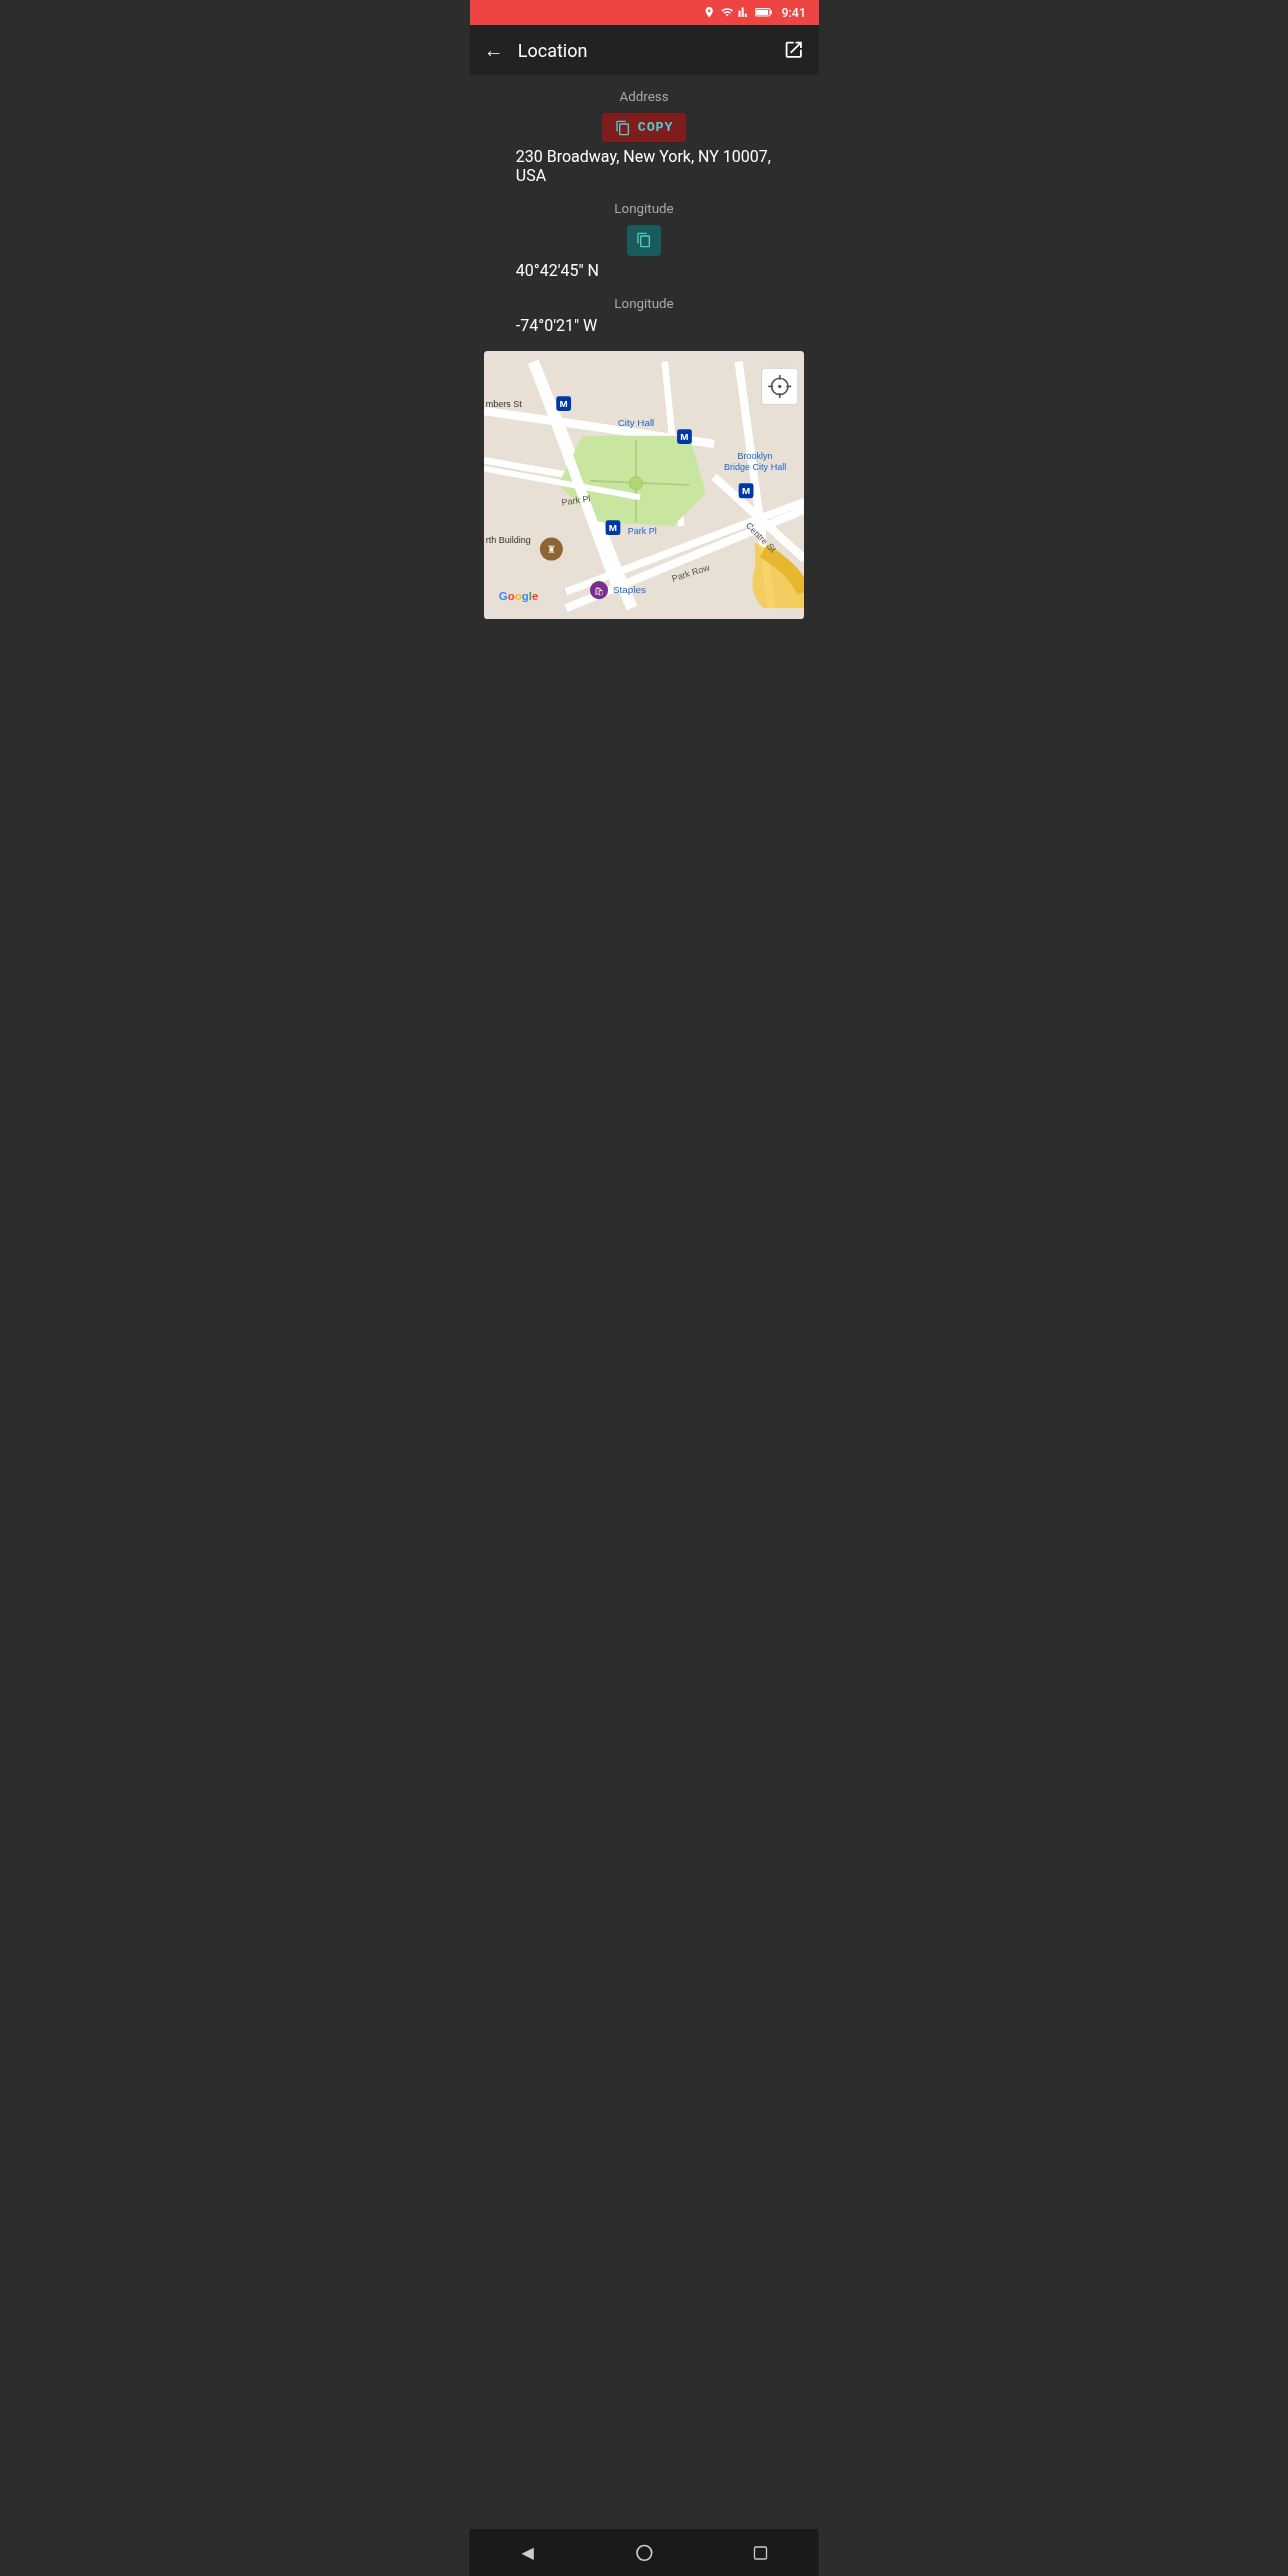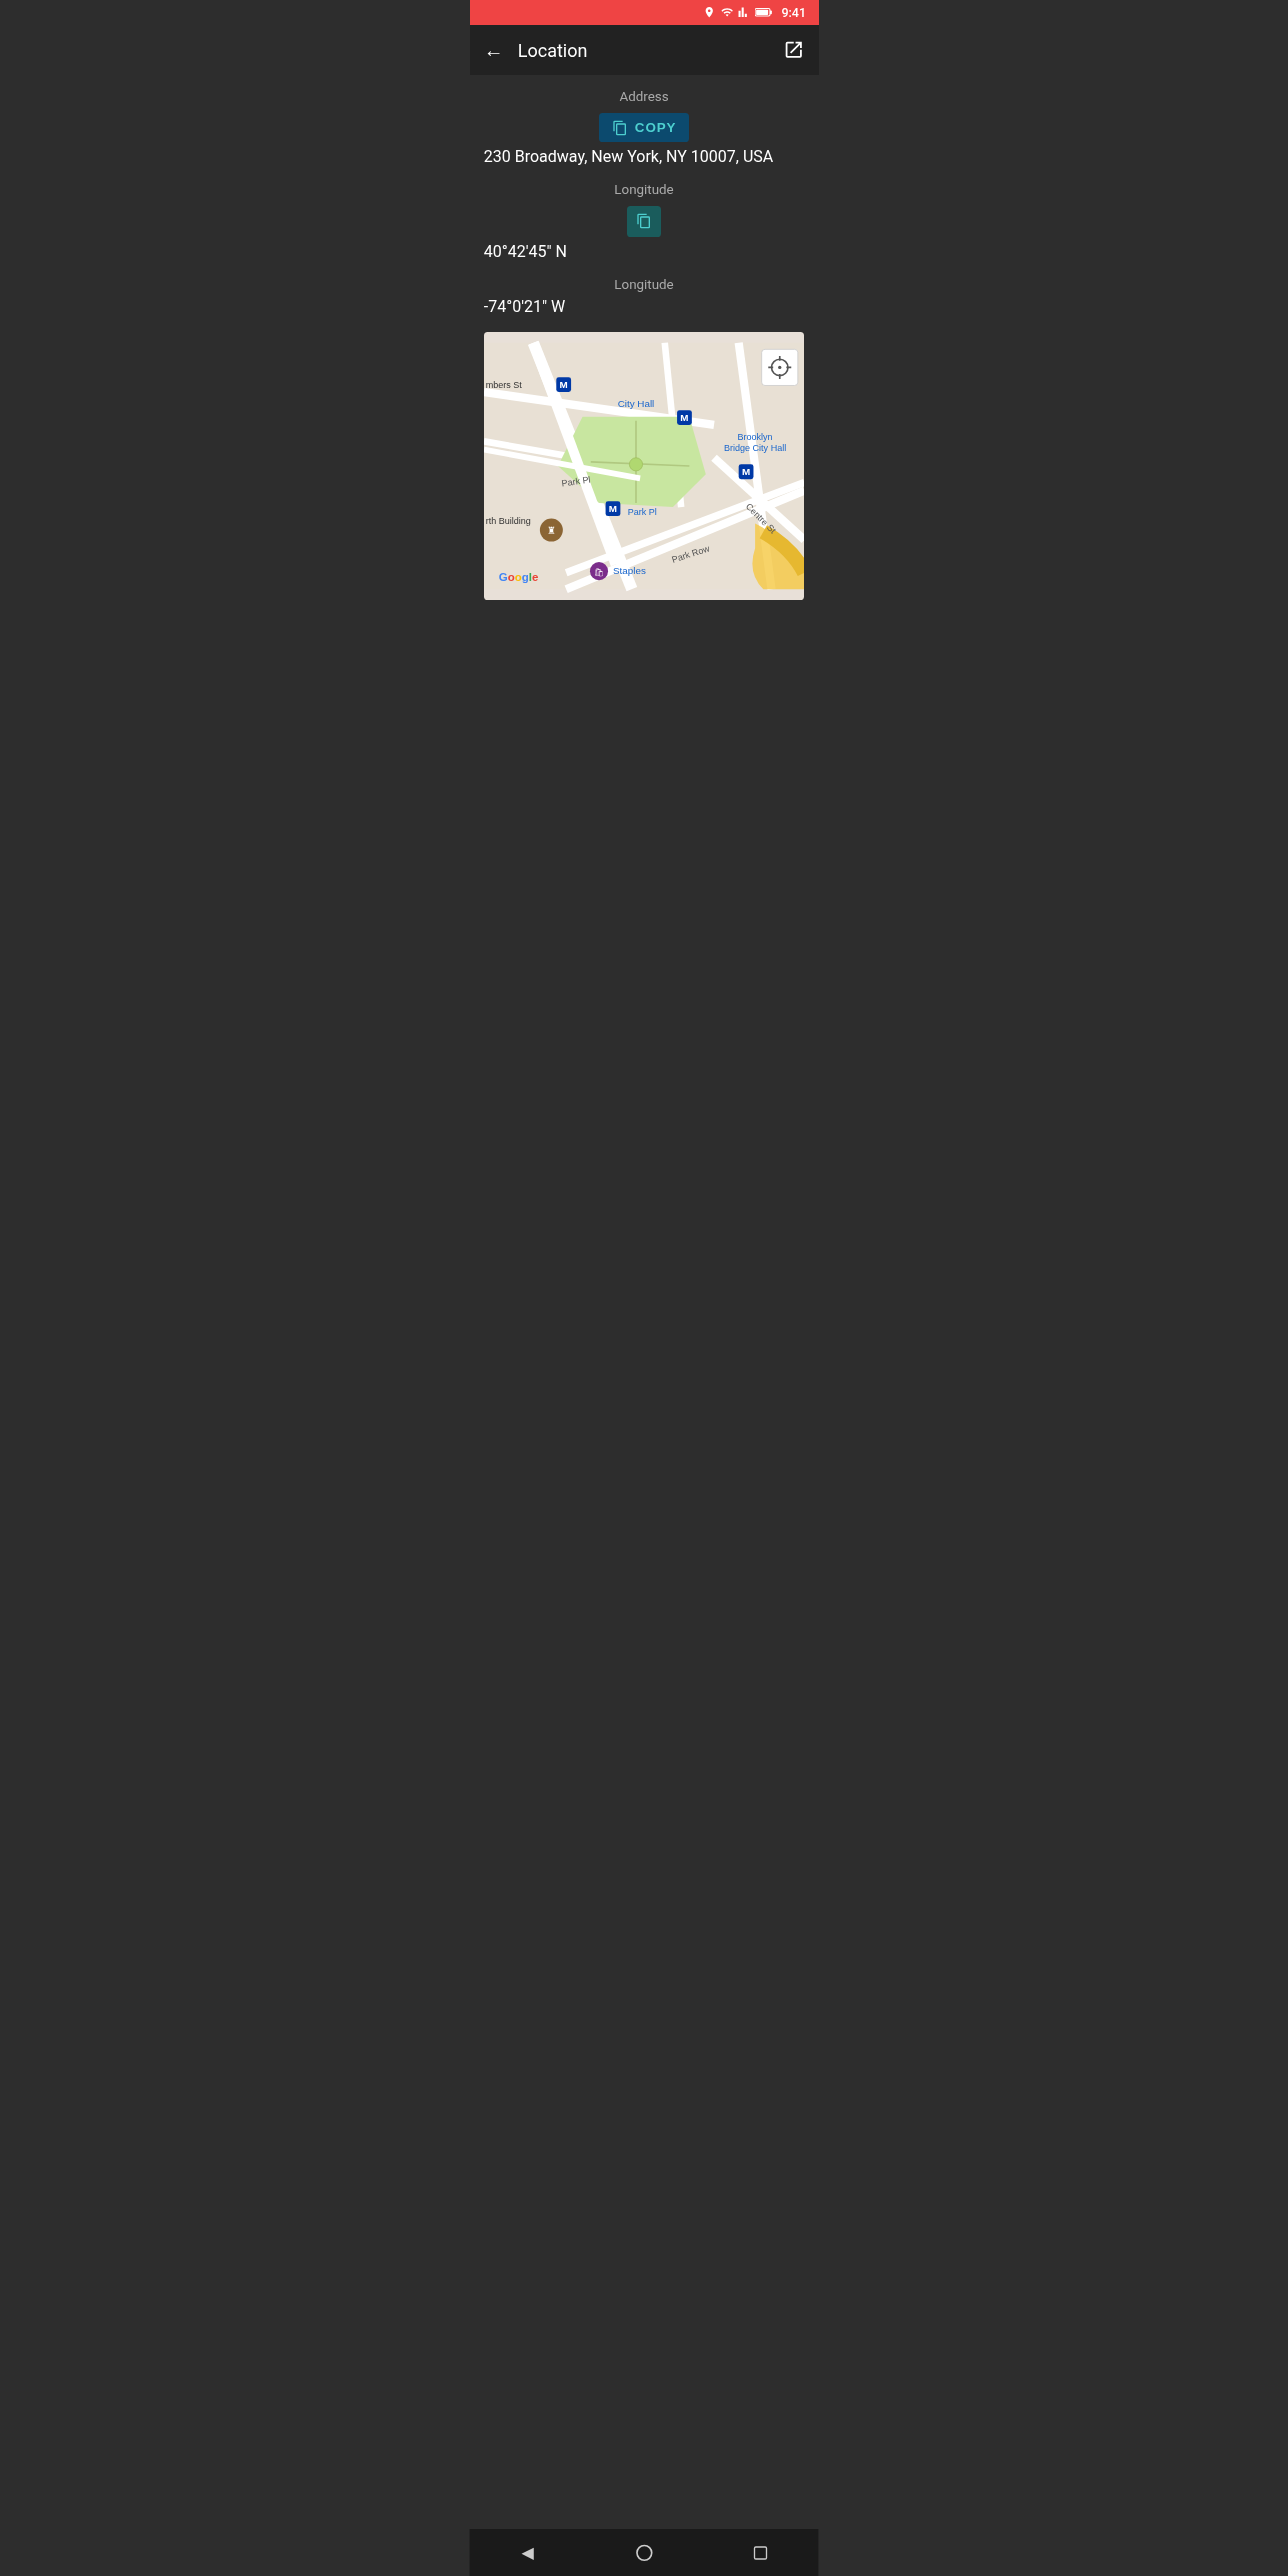--- a/index.html
+++ b/index.html
@@ -75,49 +75,51 @@
       margin-bottom: 5.4px;
       flex-direction: column;
     }
 
     .field-label {
       font-size: 13.4px;
       color: #aaaaaa;
     }
 
     .copy-button {
-      background: #0c4a6e;
+      background: #7f1d1d;
       border: none;
       border-radius: 3.6px;
       padding: 6.3px 12.5px;
       display: flex;
       align-items: center;
       gap: 7.2px;
       cursor: pointer;
       color: #4dcfcf;
       font-size: 13.4px;
       font-weight: 700;
       letter-spacing: 0.9px;
+      font-family: Liberation Mono, monospace;
     }
 
     .copy-icon-btn {
       background: #1a5c5c;
       border: none;
       border-radius: 3.6px;
       padding: 7.2px 9px;
       display: flex;
       align-items: center;
       cursor: pointer;
     }
 
     .field-value {
       font-size: 16px;
       color: #ffffff;
       margin-bottom: 16px;
       margin-top: 1.8px;
+      margin-left: 32px;
     }
 
     
     .map-container {
       margin: 10.7px 0 14.3px 0;
       border-radius: 3.6px;
       overflow: hidden;
       height: 268px;
       position: relative;
       background: #e8e0d8;

